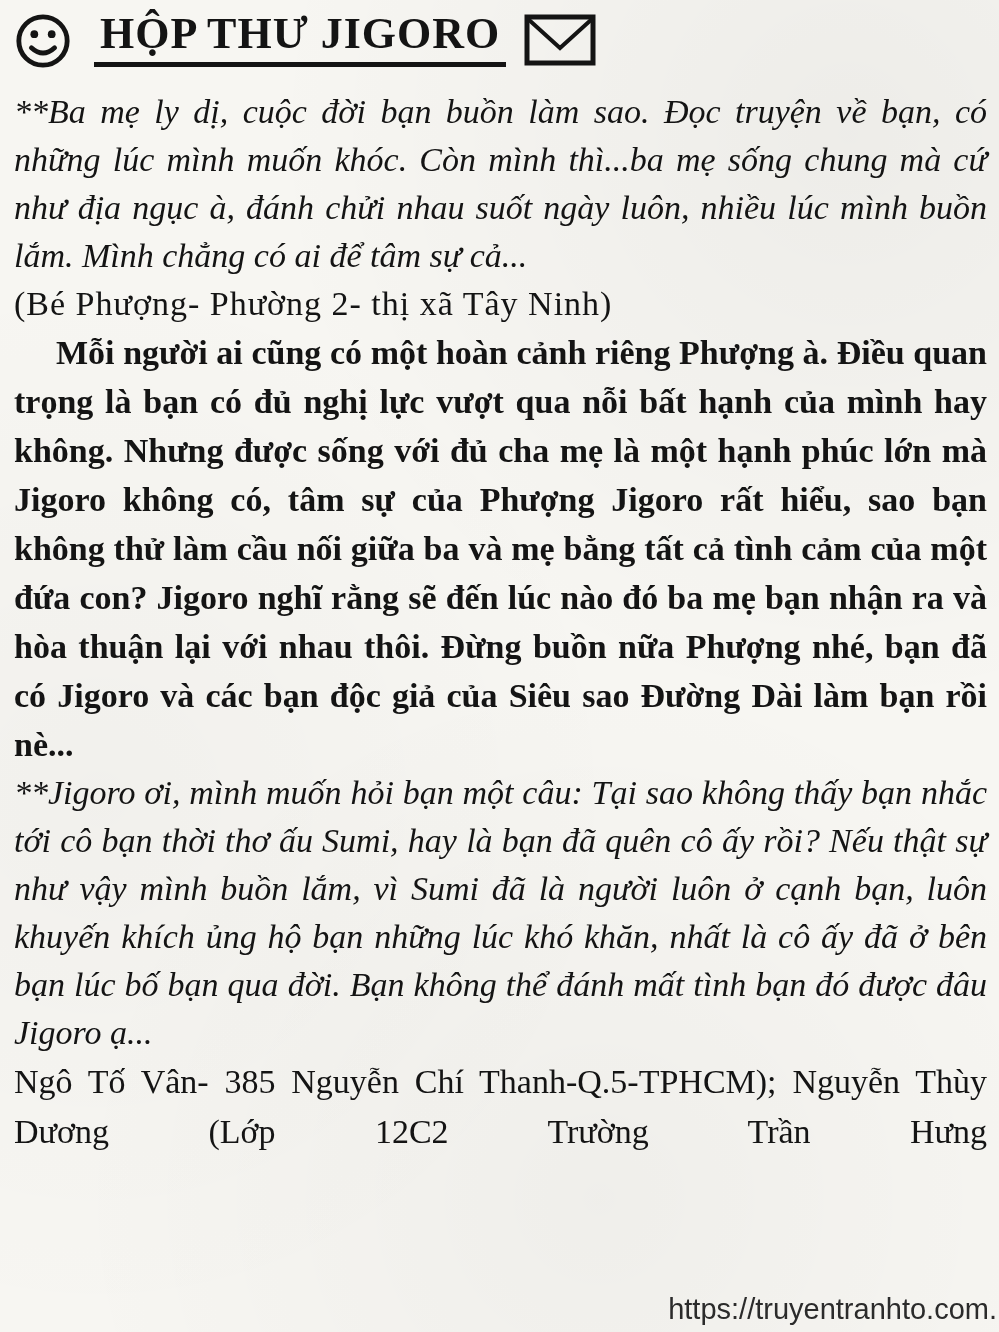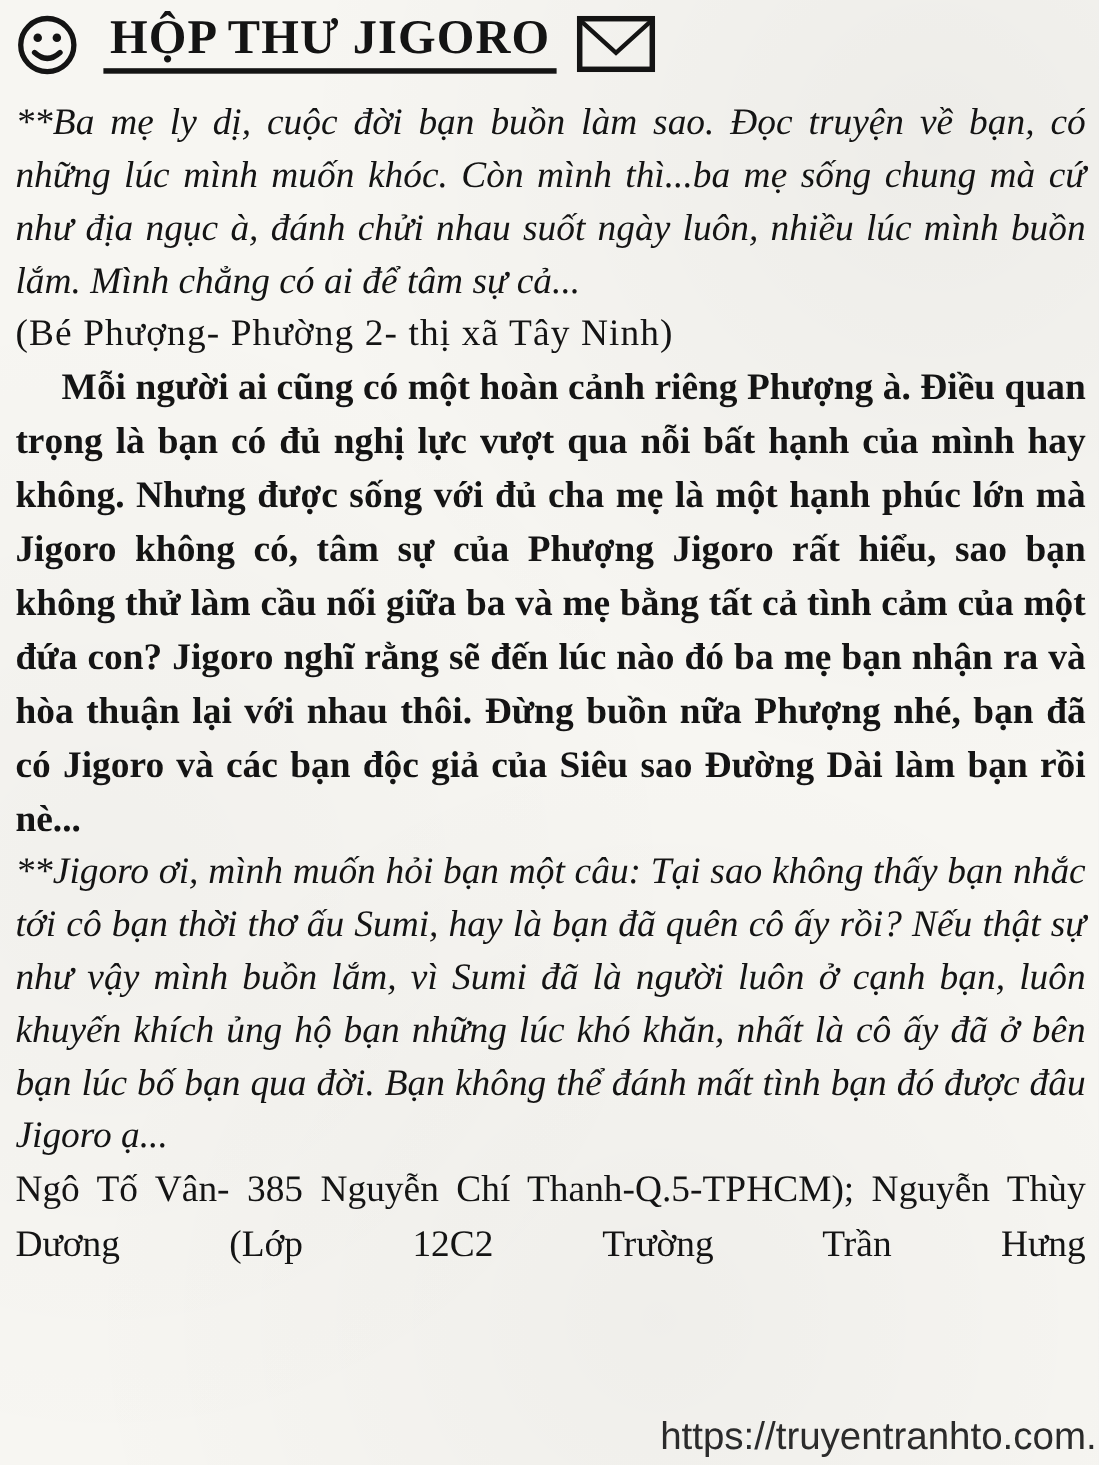--- a/index.html
+++ b/index.html
@@ -87,21 +87,21 @@
     font-family: "Liberation Sans", sans-serif;
     font-size: 35px;
     color: #bfbfbc;
     letter-spacing: 1px;
     white-space: nowrap;
   }
   .wm-url {
     position: absolute;
     right: 0; bottom: 4px;
     font-family: "Liberation Sans", sans-serif;
-    font-size: 35px;
+    font-size: 29px;
     color: #2b2b2b;
     white-space: nowrap;
   }
 </style>
 </head>
 <body>
 
 <div class="page">
 
   <div class="header">

